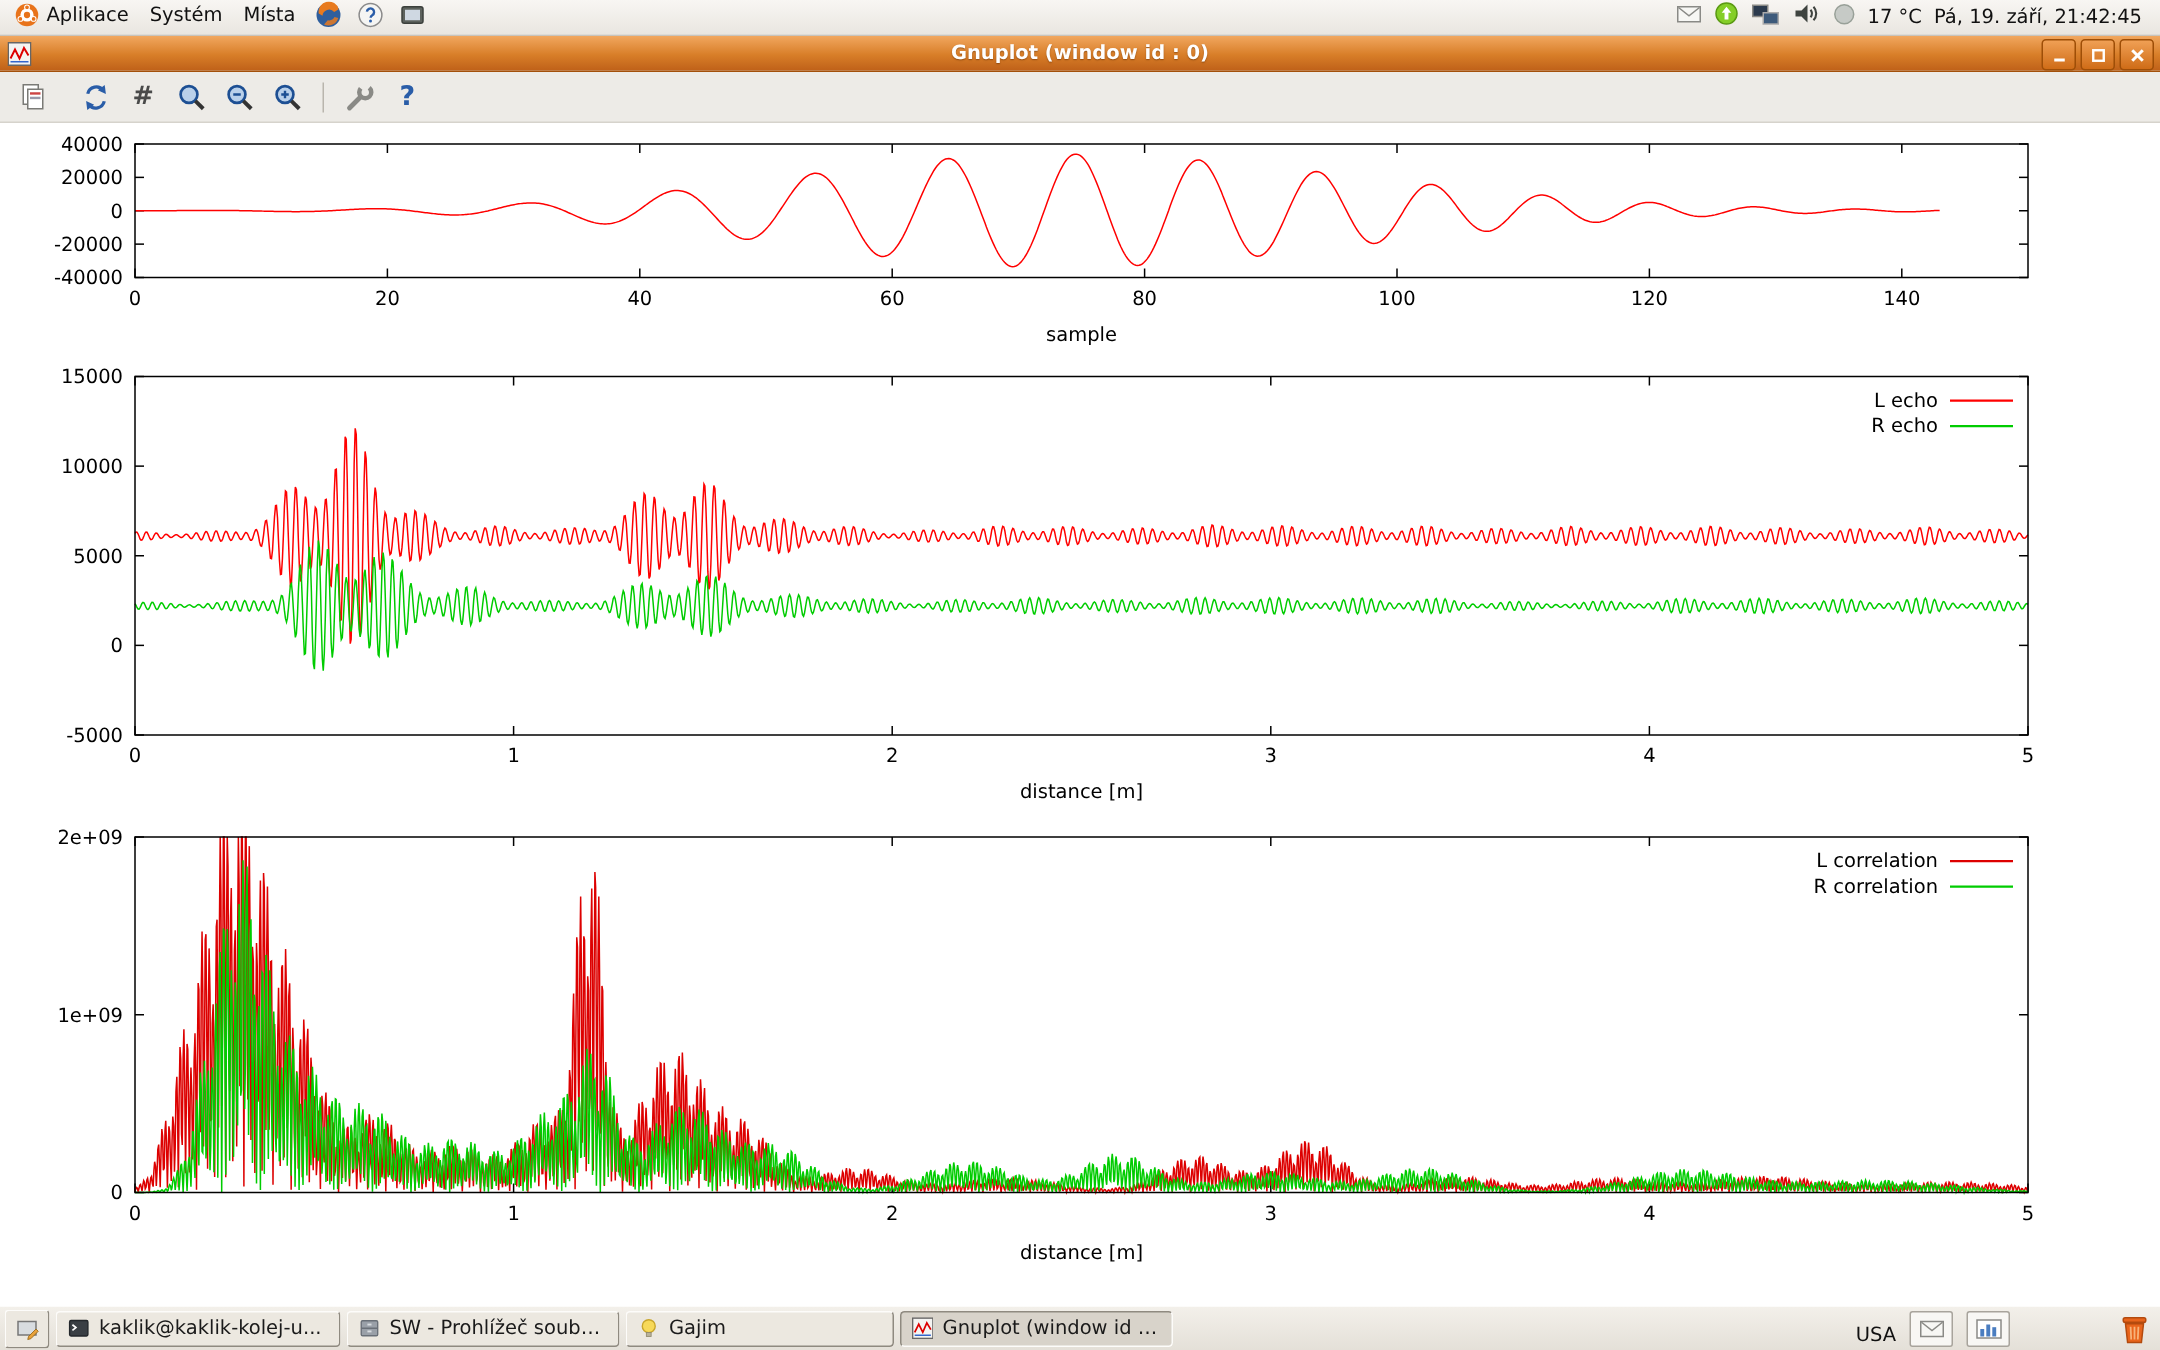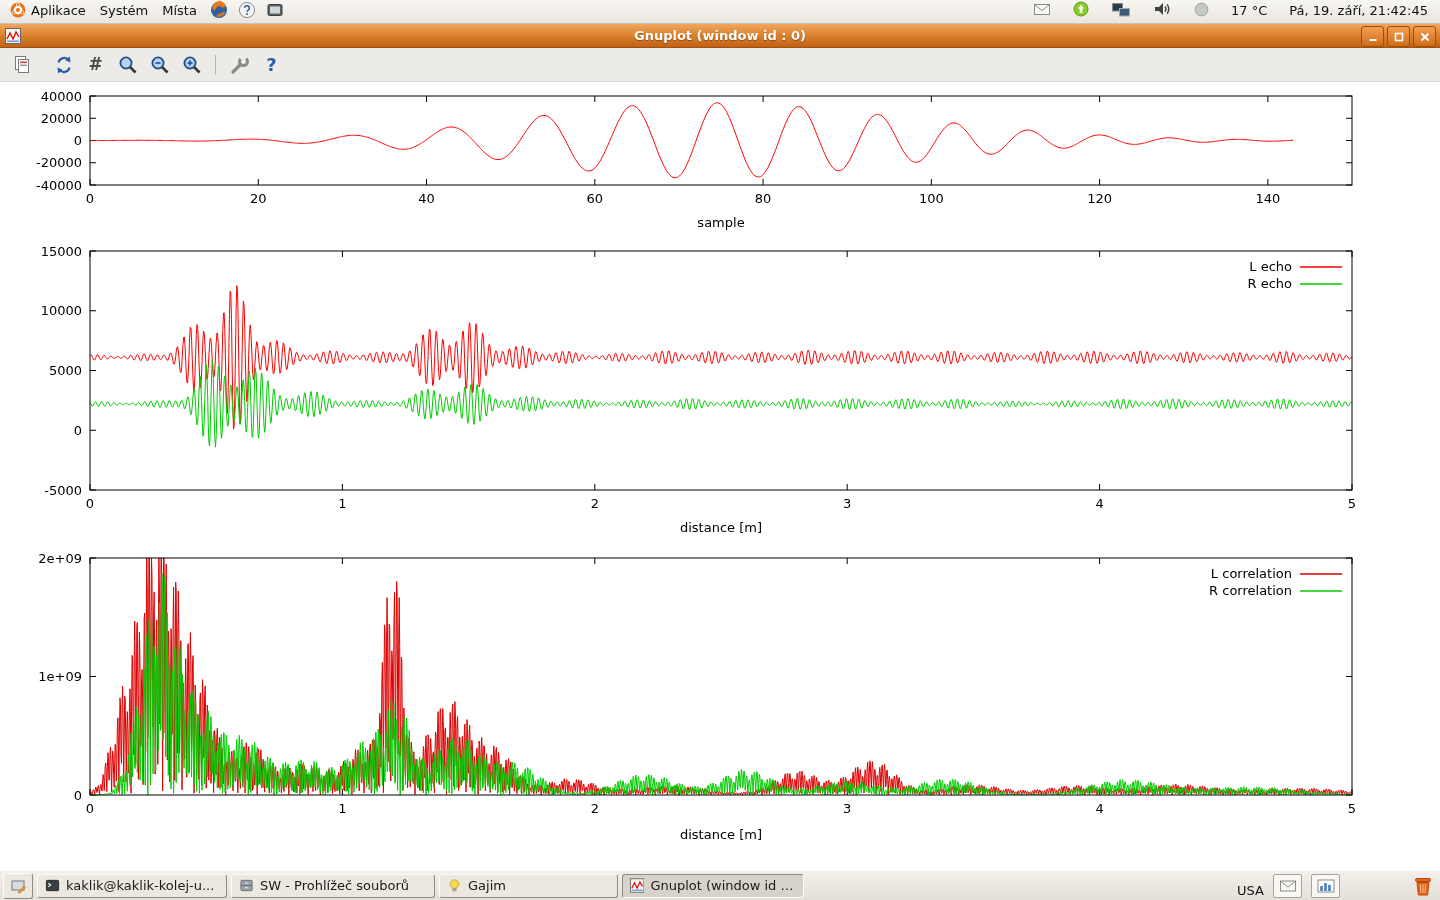--- a/index.html
+++ b/index.html
@@ -7,21 +7,21 @@
        font-family:"DejaVu Sans","Liberation Sans",sans-serif;font-size:13px;color:#111}
   #screen{position:absolute;inset:0;width:1440px;height:900px}
 
   
   .top-panel{position:absolute;top:0;left:0;right:0;height:24px;
     background:linear-gradient(#f8f6f3,#e9e6e0);border-bottom:1px solid #c8c4bc;
     display:flex;align-items:flex-start;justify-content:space-between;padding:0 4px;box-sizing:border-box;z-index:9}
   .panel-left{display:flex;align-items:center}
   .panel-menu{display:flex;align-items:center;gap:5px;padding:2px 8px 2px 6px;border-radius:2px;cursor:default}
   .launcher{margin:0 5px;display:flex;align-items:center}
-  .panel-right{display:flex;align-items:center;gap:22px;padding-right:8px;white-space:nowrap}
+  .panel-right{display:flex;align-items:center;gap:8px;padding-right:8px;white-space:nowrap}
 
   
   .titlebar{position:absolute;top:24px;left:0;right:0;height:24px;
     background:linear-gradient(#f1a75f,#d87e28 55%,#bf6119);border-bottom:1px solid #a3500a;
     display:flex;align-items:center;padding:0 5px;box-sizing:border-box}
   .titlebar-title{position:absolute;left:0;right:0;text-align:center;color:#fff;font-weight:bold;
     text-shadow:0 1px 1px rgba(90,40,0,.55)}
   .win-btns{position:absolute;right:4px;top:2px;display:flex;gap:3px;z-index:2}
   .win-btn{width:21px;height:19px;border-radius:3px;border:1px solid #9e4e07;
     background:linear-gradient(#f0a055,#cf6c17);display:flex;align-items:center;justify-content:center}
@@ -354,21 +354,21 @@
     </div>
 
     <div class="task-btn" style="width:190px">
       <svg width="15" height="15" viewBox="0 0 16 16">
         <rect x="1.5" y="2.5" width="13" height="11" rx="1" fill="#3a3f44" stroke="#23272b"></rect>
         <polyline points="3.5,5.5 6,7.5 3.5,9.5" fill="none" stroke="#fff" stroke-width="1.2"></polyline>
       </svg>
       <span class="task-label">kaklik@kaklik-kolej-u...</span>
     </div>
 
-    <div class="task-btn" style="width:204px">
+    <div class="task-btn" style="width:182px">
       <svg width="15" height="15" viewBox="0 0 16 16">
         <rect x="2" y="2.5" width="12" height="11" rx="1" fill="#9aa0a8" stroke="#6a7078"></rect>
         <line x1="2" y1="8" x2="14" y2="8" stroke="#6a7078"></line>
         <rect x="6.5" y="4.6" width="3" height="1.4" fill="#d8dce0"></rect>
         <rect x="6.5" y="9.6" width="3" height="1.4" fill="#d8dce0"></rect>
       </svg>
       <span class="task-label">SW - Prohlížeč souborů</span>
     </div>
 
     <div class="task-btn" style="width:179px">

